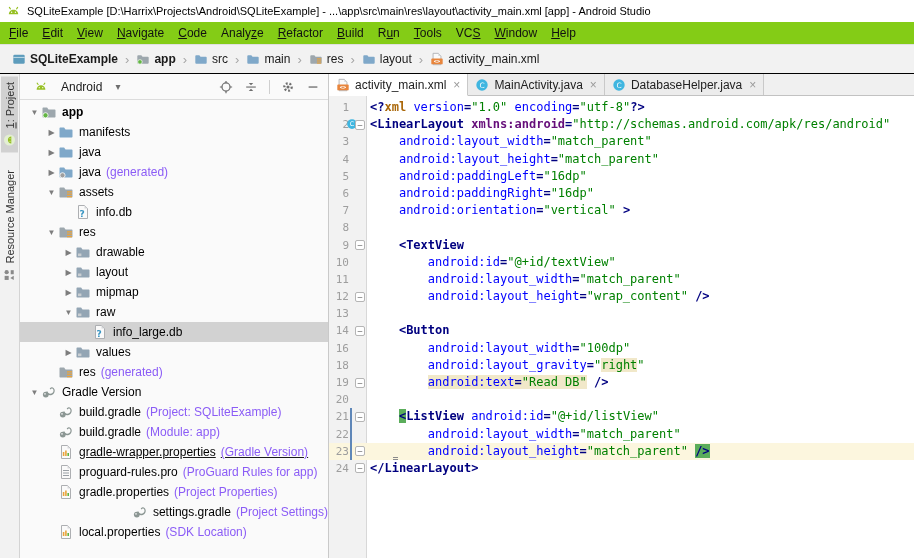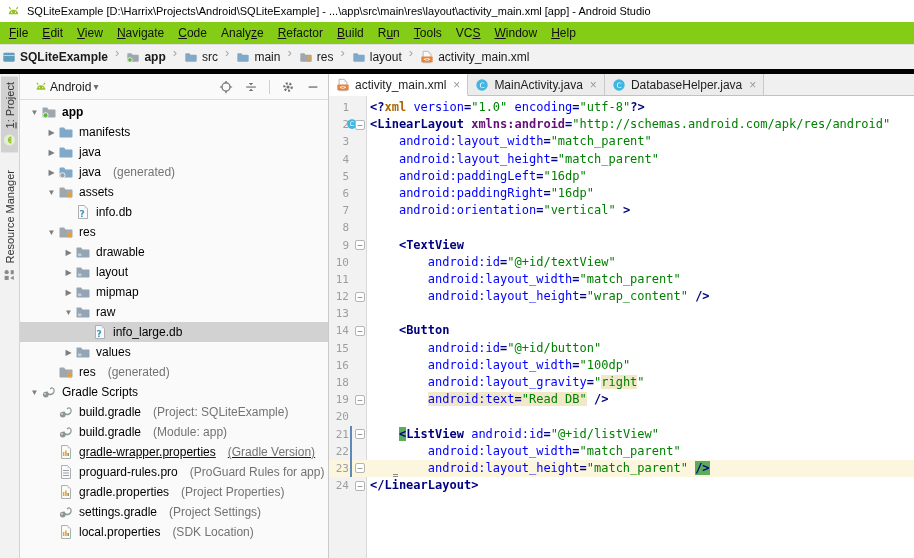--- a/index.html
+++ b/index.html
@@ -11,54 +11,54 @@
   .title-bar { height:22px; display:flex; align-items:center; gap:6px; padding:0 6px; background:#fff; }
   .title-bar .icon { width:15px; height:15px; }
   .title-text { font-size:11px; color:#000; white-space:nowrap; }
 
   
   .menu-bar { height:23px; display:flex; align-items:center; background:#84cc16; border-bottom:1px solid #e0e0e0; padding-left:2px; }
   .menu-item { padding:2px 7px; color:#111; cursor:default; }
   .menu-item .u { text-decoration:underline; }
 
   
-  .crumb-bar { height:29px; display:flex; background:#f2f2f2; border-bottom:5px solid #000000; }
+  .crumb-bar { height:29px; display:flex; align-items:center; background:#f2f2f2; border-bottom:1px solid #000000; padding-left:10px; }
   .crumb { display:flex; align-items:center; gap:4px; padding:2px 2px; }
   .crumb .icon { width:14px; height:14px; }
   .crumb.bold .crumb-label { font-weight:bold; }
   .crumb-sep { color:#a6a6a6; padding:0 5px; font-size:13px; }
 
   
   .main { flex:1; display:flex; min-height:0; }
 
   
   .stripe { width:20px; background:#f2f2f2; border-right:1px solid #d4d4d4; display:flex; flex-direction:column; align-items:center; padding-top:2px; }
   .stripe-tab { writing-mode:vertical-rl; transform:rotate(180deg); display:flex; align-items:center; gap:5px; padding:6px 2px; color:#333; font-size:11px; }
   .stripe-tab.active { background:#d1d1d1; }
   .stripe-tab .icon { width:13px; height:13px; transform:rotate(90deg); }
   .stripe-tab .u { text-decoration:underline; }
   .stripe-gap { height:12px; }
 
   
   .project-panel { width:309px; background:#fafafa; border-right:1px solid #c9c9c9; display:flex; flex-direction:column; }
   .pp-header { height:26px; display:flex; align-items:center; padding:0 8px 0 14px; border-bottom:1px solid #dcdcdc; }
-  .pp-selector { display:flex; align-items:center; gap:2px; }
+  .pp-selector { display:flex; align-items:center; gap:13px; }
   .pp-selector .icon { width:14px; height:14px; }
   .pp-chevron { color:#6e6e6e; font-size:10px; }
   .pp-tools { margin-left:auto; display:flex; align-items:center; gap:11px; }
   .pp-tools .icon { width:14px; height:14px; display:block; }
   .pp-sep { width:1px; height:14px; background:#cfcfcf; }
   .tree { flex:1; overflow:hidden; padding-top:2px; }
   .tree-row { height:20px; display:flex; align-items:center; white-space:nowrap; }
   .tree-row.selected { background:#d2d2d2; }
   .tree-arrow { width:13px; text-align:center; font-size:8px; color:#7d7d7d; flex:none; }
   .tree-icon { width:16px; height:16px; margin-right:5px; flex:none; }
   .tree-label { color:#000; }
   .tree-label.bold { font-weight:bold; }
-  .tree-meta { color:#737373; margin-left:12px; }
+  .tree-meta { color:#8b5cf6; margin-left:5px; }
 
   
   .editor { flex:1; display:flex; flex-direction:column; min-width:0; background:#fff; }
   .tab-bar { height:22px; display:flex; background:#f0f0f0; border-bottom:1px solid #c2c2c2; }
   .tab { display:flex; align-items:center; gap:5px; padding:0 7px; border-right:1px solid #c9c9c9; background:#ececec; color:#222; }
   .tab.active { background:#fff; border-bottom:1px solid #fff; margin-bottom:-1px; }
   .tab .icon { width:14px; height:14px; }
   .tab-close { color:#9a9a9a; font-size:12px; margin-left:2px; }
 
   .code-area { flex:1; position:relative; overflow:hidden; padding-top:3px;
@@ -414,21 +414,21 @@
           </div>
           <div class="tree-row" style="padding-left: 8px;">
             <span class="tree-arrow">▼</span>
             <span class="tree-icon icon">
               <svg viewBox="0 0 16 16">
                 <path d="M12.8 4.2c-1-1.1-2.6-1.2-3.6-.2l-.5.5.9.9.5-.5c.5-.5 1.3-.4 1.8.1.9 1 .8 2.7-.3 3.8-1.3 1.3-3.2 1.4-4.3.3-.5-.5-.7-1.1-.6-1.7h-1.3c-.1 1 .2 2 1 2.8 1.6 1.6 4.3 1.4 6-.3 1.6-1.6 1.8-4.1.4-5.7z" fill="#8c9794"></path>
                 <circle cx="4.8" cy="10.6" r="2.9" fill="#8c9794"></circle>
                 <circle cx="4" cy="9.9" r=".8" fill="#f2f2f2"></circle>
               </svg>
             </span>
-            <span class="tree-label">Gradle Scripts</span>
+            <span class="tree-label">Gradle Version</span>
           </div>
           <div class="tree-row" style="padding-left: 25px;">
             <span class="tree-arrow"></span>
             <span class="tree-icon icon">
               <svg viewBox="0 0 16 16">
                 <path d="M12.8 4.2c-1-1.1-2.6-1.2-3.6-.2l-.5.5.9.9.5-.5c.5-.5 1.3-.4 1.8.1.9 1 .8 2.7-.3 3.8-1.3 1.3-3.2 1.4-4.3.3-.5-.5-.7-1.1-.6-1.7h-1.3c-.1 1 .2 2 1 2.8 1.6 1.6 4.3 1.4 6-.3 1.6-1.6 1.8-4.1.4-5.7z" fill="#8c9794"></path>
                 <circle cx="4.8" cy="10.6" r="2.9" fill="#8c9794"></circle>
                 <circle cx="4" cy="9.9" r=".8" fill="#f2f2f2"></circle>
               </svg>
             </span>
@@ -482,21 +482,21 @@
                 <path d="M3.5 1.5h6l3 3v10h-9z" fill="#fafafa" stroke="#adafb2"></path>
                 <path d="M9.5 1.5l3 3h-3z" fill="#d6d8da"></path>
                 <rect x="4.8" y="8" width="1.6" height="4" fill="#e8a33d"></rect>
                 <rect x="7.1" y="6.5" width="1.6" height="5.5" fill="#e8a33d"></rect>
                 <rect x="9.4" y="9" width="1.6" height="3" fill="#62b543"></rect>
               </svg>
             </span>
             <span class="tree-label">gradle.properties</span>
             <span class="tree-meta">(Project Properties)</span>
           </div>
-          <div class="tree-row" style="padding-left: 25px;">
+          <div class="tree-row" style="padding-left: 25px; justify-content: flex-end;">
             <span class="tree-arrow"></span>
             <span class="tree-icon icon">
               <svg viewBox="0 0 16 16">
                 <path d="M12.8 4.2c-1-1.1-2.6-1.2-3.6-.2l-.5.5.9.9.5-.5c.5-.5 1.3-.4 1.8.1.9 1 .8 2.7-.3 3.8-1.3 1.3-3.2 1.4-4.3.3-.5-.5-.7-1.1-.6-1.7h-1.3c-.1 1 .2 2 1 2.8 1.6 1.6 4.3 1.4 6-.3 1.6-1.6 1.8-4.1.4-5.7z" fill="#8c9794"></path>
                 <circle cx="4.8" cy="10.6" r="2.9" fill="#8c9794"></circle>
                 <circle cx="4" cy="9.9" r=".8" fill="#f2f2f2"></circle>
               </svg>
             </span>
             <span class="tree-label">settings.gradle</span>
             <span class="tree-meta">(Project Settings)</span>
@@ -564,21 +564,20 @@
           <div class="code-line"><span class="ln">5</span><span class="gut"></span><span class="code-text"><span class="c-plain">    </span><span class="c-attr">android:paddingLeft</span><span class="c-tag">=</span><span class="c-val">"16dp"</span></span></div>
           <div class="code-line"><span class="ln">6</span><span class="gut"></span><span class="code-text"><span class="c-plain">    </span><span class="c-attr">android:paddingRight</span><span class="c-tag">=</span><span class="c-val">"16dp"</span></span></div>
           <div class="code-line"><span class="ln">7</span><span class="gut"></span><span class="code-text"><span class="c-plain">    </span><span class="c-attr">android:orientation</span><span class="c-tag">=</span><span class="c-val">"vertical"</span><span class="c-tag"> &gt;</span></span></div>
           <div class="code-line"><span class="ln">8</span><span class="gut"></span><span class="code-text"></span></div>
           <div class="code-line"><span class="ln">9</span><span class="gut"><span class="fold-mark">−</span></span><span class="code-text"><span class="c-plain">    </span><span class="c-tag">&lt;TextView</span></span></div>
           <div class="code-line"><span class="ln">10</span><span class="gut"></span><span class="code-text"><span class="c-plain">        </span><span class="c-attr">android:id</span><span class="c-tag">=</span><span class="c-val">"@+id/textView"</span></span></div>
           <div class="code-line"><span class="ln">11</span><span class="gut"></span><span class="code-text"><span class="c-plain">        </span><span class="c-attr">android:layout_width</span><span class="c-tag">=</span><span class="c-val">"match_parent"</span></span></div>
           <div class="code-line"><span class="ln">12</span><span class="gut"><span class="fold-mark">−</span></span><span class="code-text"><span class="c-plain">        </span><span class="c-attr">android:layout_height</span><span class="c-tag">=</span><span class="c-val">"wrap_content"</span><span class="c-tag"> /&gt;</span></span></div>
           <div class="code-line"><span class="ln">13</span><span class="gut"></span><span class="code-text"></span></div>
           <div class="code-line"><span class="ln">14</span><span class="gut"><span class="fold-mark">−</span></span><span class="code-text"><span class="c-plain">    </span><span class="c-tag">&lt;Button</span></span></div>
-          <div class="code-line"><span class="ln">15</span><span class="gut"></span><span class="code-text"><span class="c-plain">        </span><span class="c-attr">android:id</span><span class="c-tag">=</span><span class="c-val">"@+id/button"</span></span></div>
           <div class="code-line"><span class="ln">16</span><span class="gut"></span><span class="code-text"><span class="c-plain">        </span><span class="c-attr">android:layout_width</span><span class="c-tag">=</span><span class="c-val">"100dp"</span></span></div>
           <div class="code-line"><span class="ln">18</span><span class="gut"></span><span class="code-text"><span class="c-plain">        </span><span class="c-attr">android:layout_gravity</span><span class="c-tag">=</span><span class="c-val">"</span><span class="c-val bg-warn">right</span><span class="c-val">"</span></span></div>
           <div class="code-line"><span class="ln">19</span><span class="gut"><span class="fold-mark">−</span></span><span class="code-text"><span class="c-plain">        </span><span class="c-attr bg-warn">android:text</span><span class="c-tag bg-warn">=</span><span class="c-val bg-warn">"Read DB"</span><span class="c-plain"> </span><span class="c-tag">/&gt;</span></span></div>
           <div class="code-line"><span class="ln">20</span><span class="gut"></span><span class="code-text"><span class="yellow-rect partial"></span></span></div>
           <div class="code-line"><span class="ln">21</span><span class="gut"><span class="chg"></span><span class="fold-mark">−</span></span><span class="code-text"><span class="yellow-rect"></span><span class="c-plain">    </span><span class="c-tag bg-brace">&lt;</span><span class="c-tag">ListView</span><span class="c-plain"> </span><span class="c-attr">android:id</span><span class="c-tag">=</span><span class="c-val">"@+id/listView"</span></span></div>
           <div class="code-line"><span class="ln">22</span><span class="gut"><span class="chg"></span></span><span class="code-text"><span class="yellow-rect"></span><span class="c-plain">        </span><span class="c-attr">android:layout_width</span><span class="c-tag">=</span><span class="c-val">"match_parent"</span></span></div>
           <div class="code-line cur"><span class="ln">23</span><span class="gut"><span class="chg"></span><span class="fold-mark">−</span></span><span class="code-text"><span class="yellow-rect"></span><span class="bulb"></span><span class="c-plain">        </span><span class="c-attr">android:layout_height</span><span class="c-tag">=</span><span class="c-val">"match_parent"</span><span class="c-plain"> </span><span class="c-tag bg-brace">/&gt;</span></span></div>
           <div class="code-line"><span class="ln">24</span><span class="gut"><span class="fold-mark">−</span></span><span class="code-text"><span class="c-tag">&lt;/LinearLayout&gt;</span></span></div>
         </div>
     </div>

